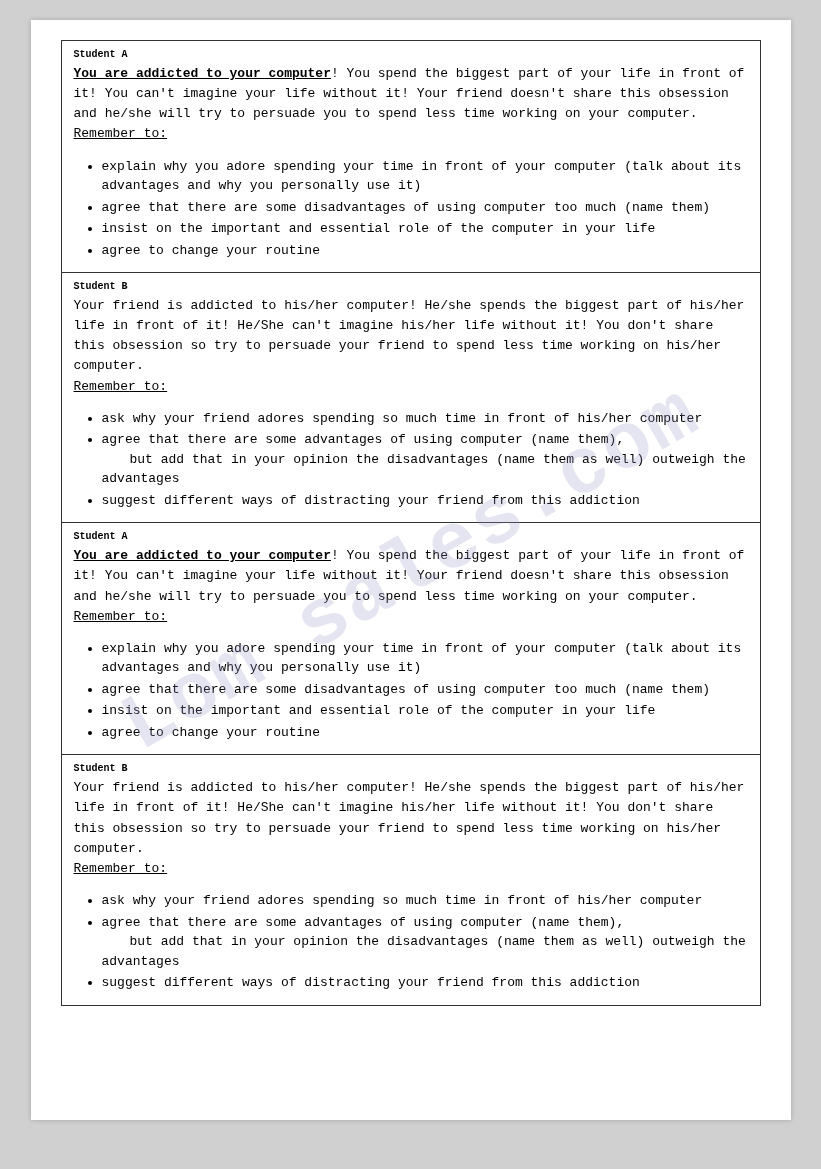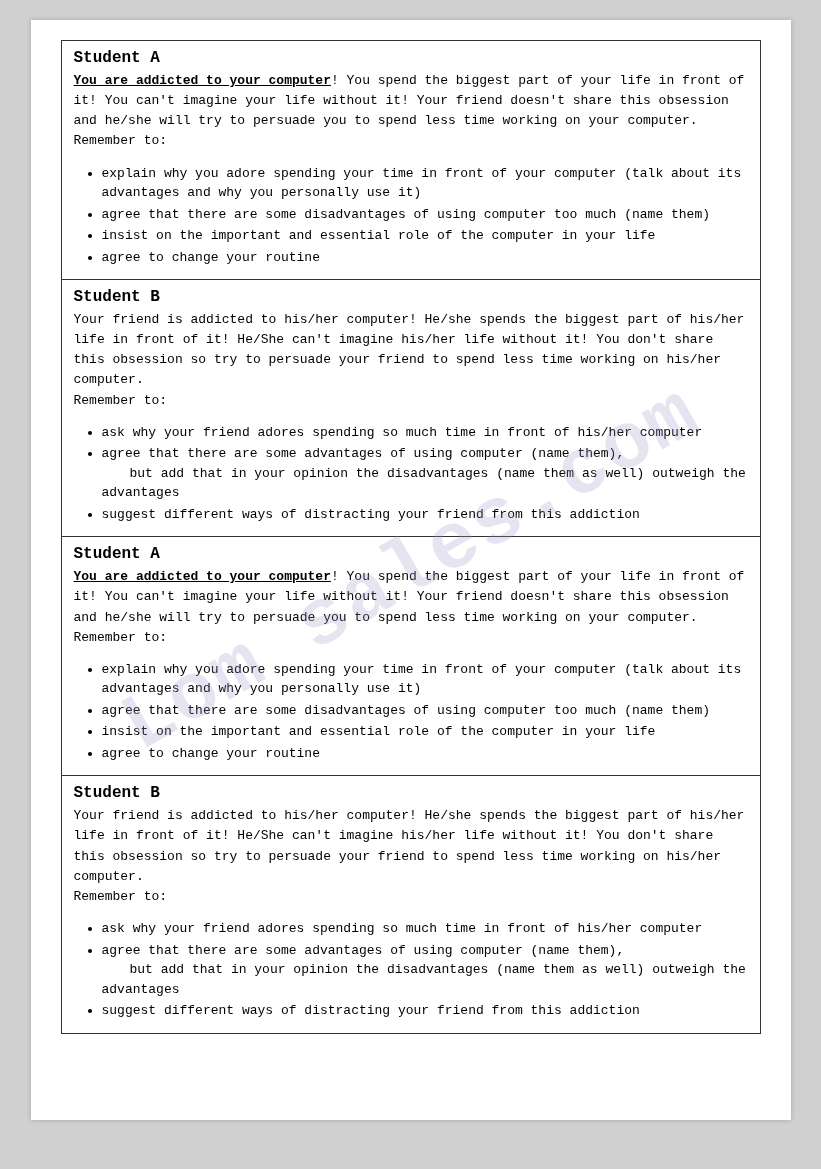--- a/index.html
+++ b/index.html
@@ -47,37 +47,38 @@
       margin-bottom: 0;
       padding: 8px 12px 10px 12px;
     }
 
     .section + .section {
       border-top: none;
     }
 
     .section-title {
       font-weight: bold;
-      font-size: 16px;
+      font-size: 10px;
       margin-bottom: 4px;
     }
 
     .section-body {
       line-height: 1.55;
       font-size: 13px;
     }
 
     .bold-underline {
       font-weight: bold;
       text-decoration: underline;
     }
 
     .remember {
       margin-top: 4px;
       margin-bottom: 2px;
+      text-decoration: underline;
     }
 
     ul {
       margin-left: 28px;
       margin-top: 12px;
     }
 
     ul li {
       margin-bottom: 2px;
       line-height: 1.5;

